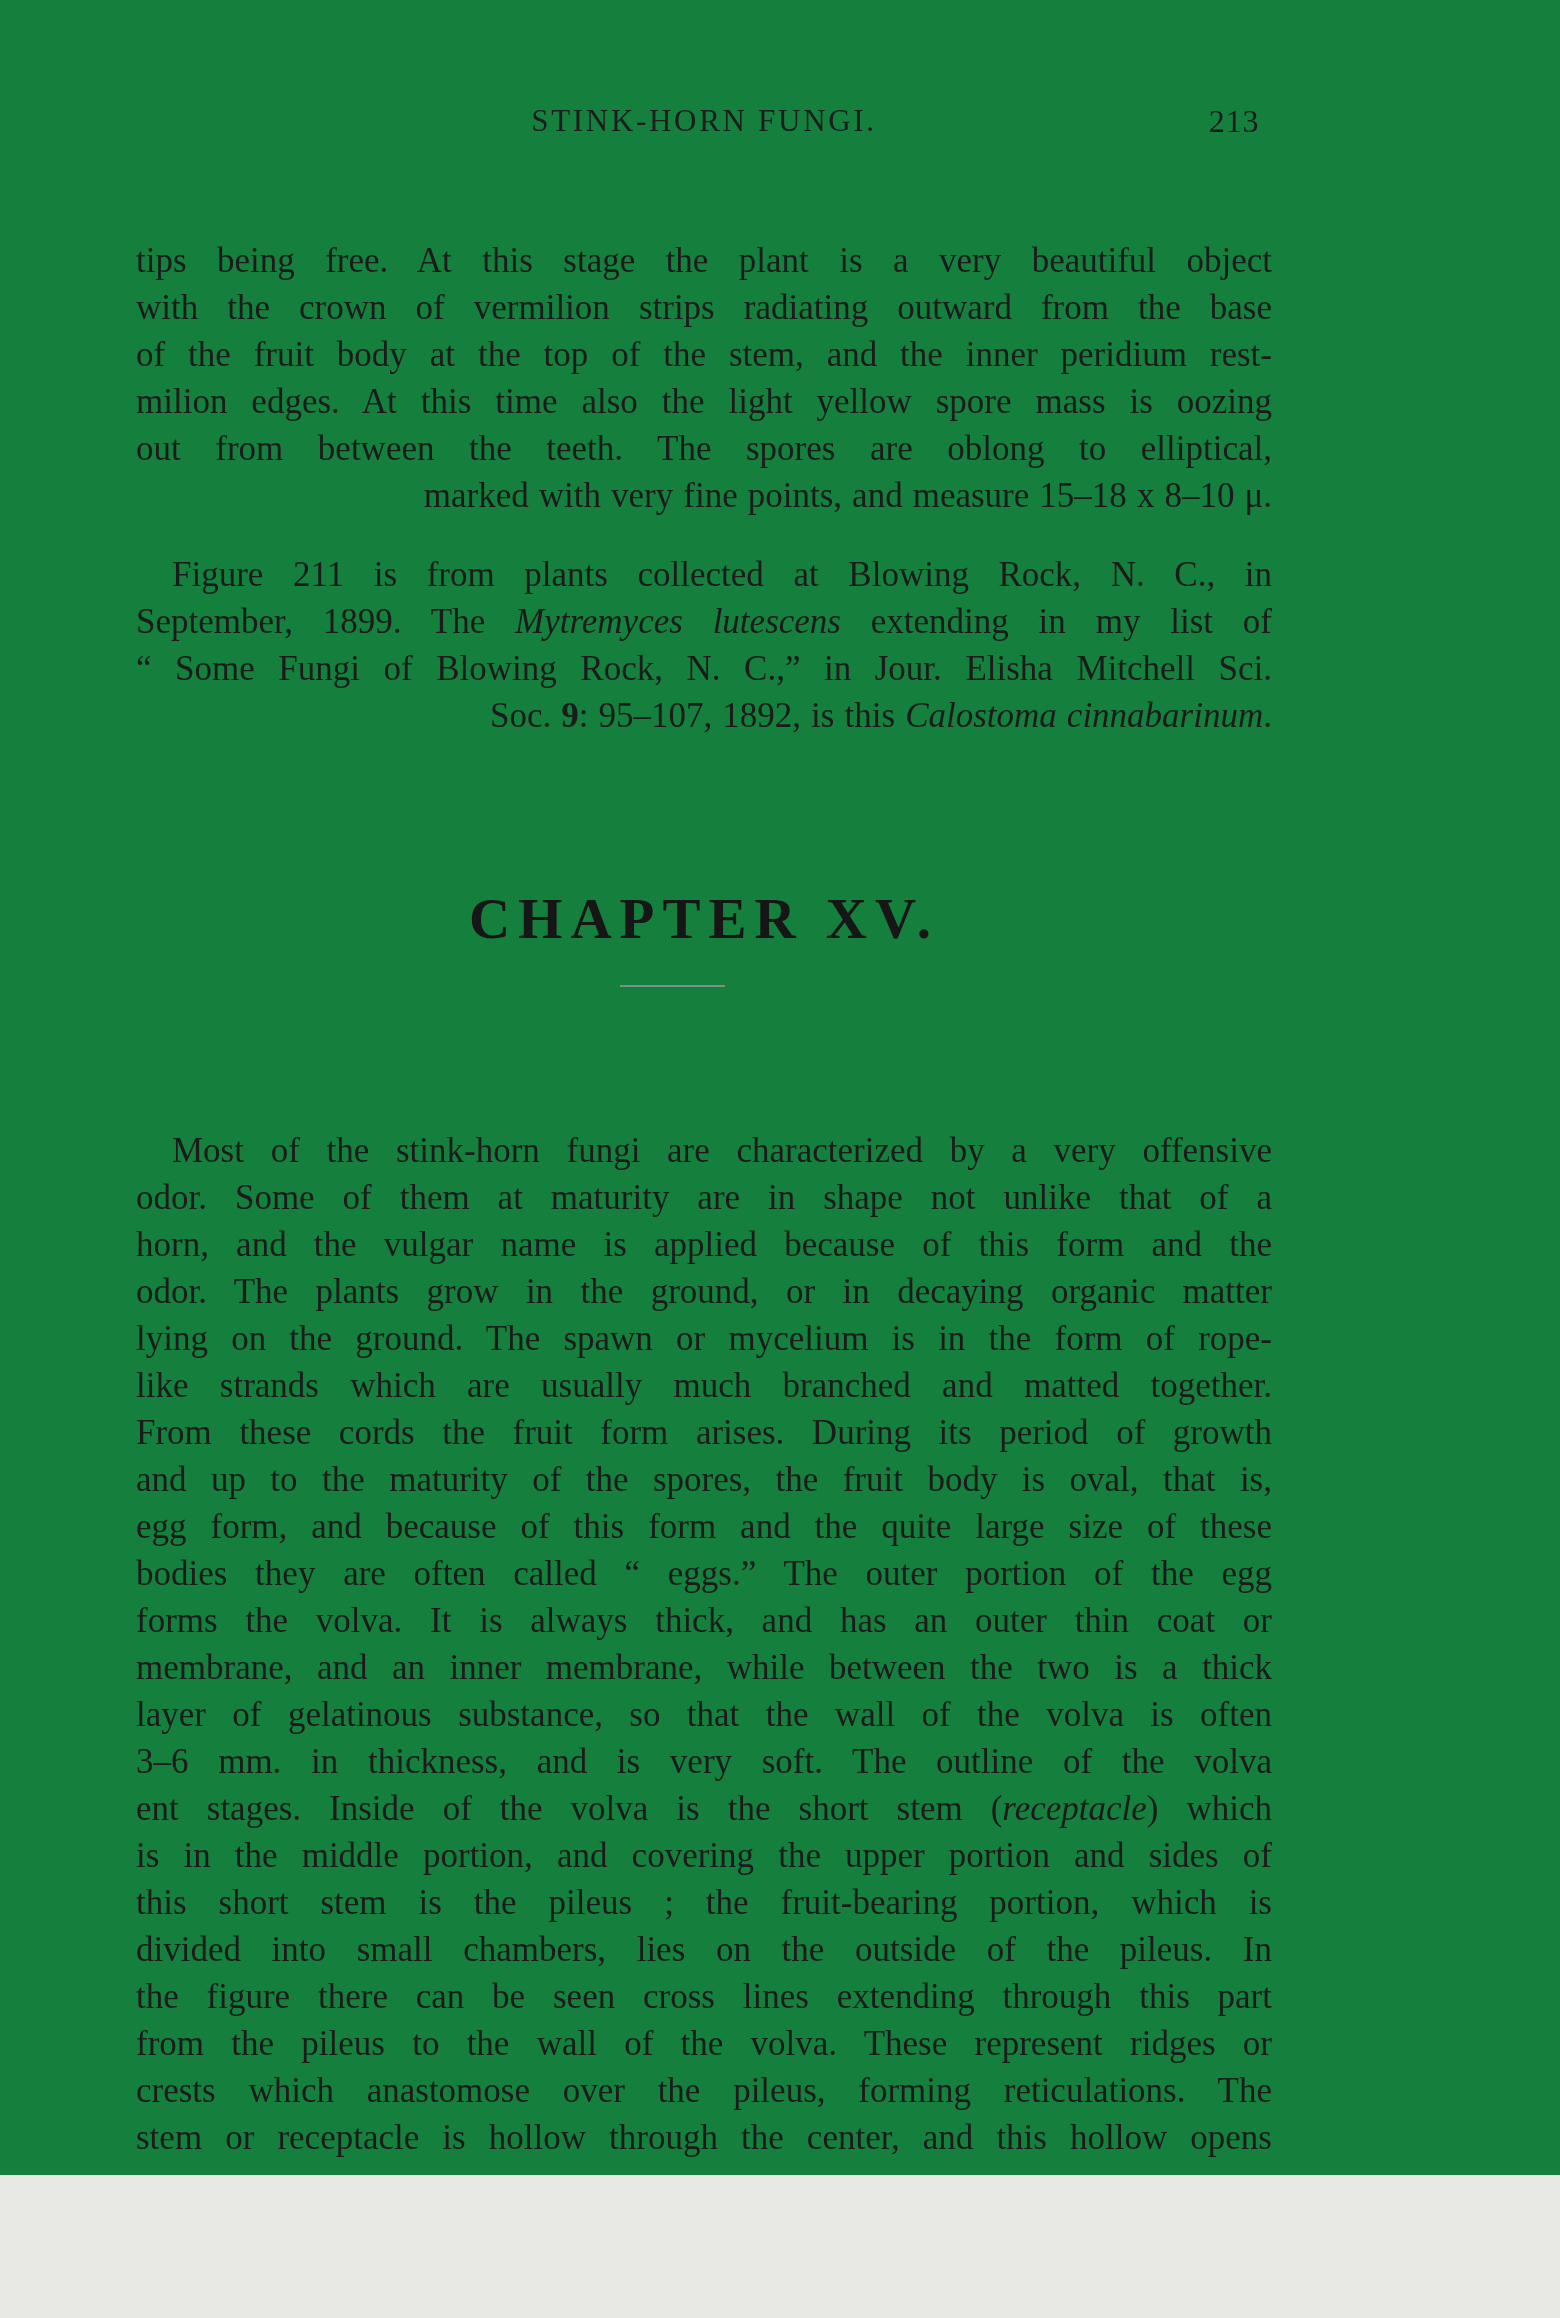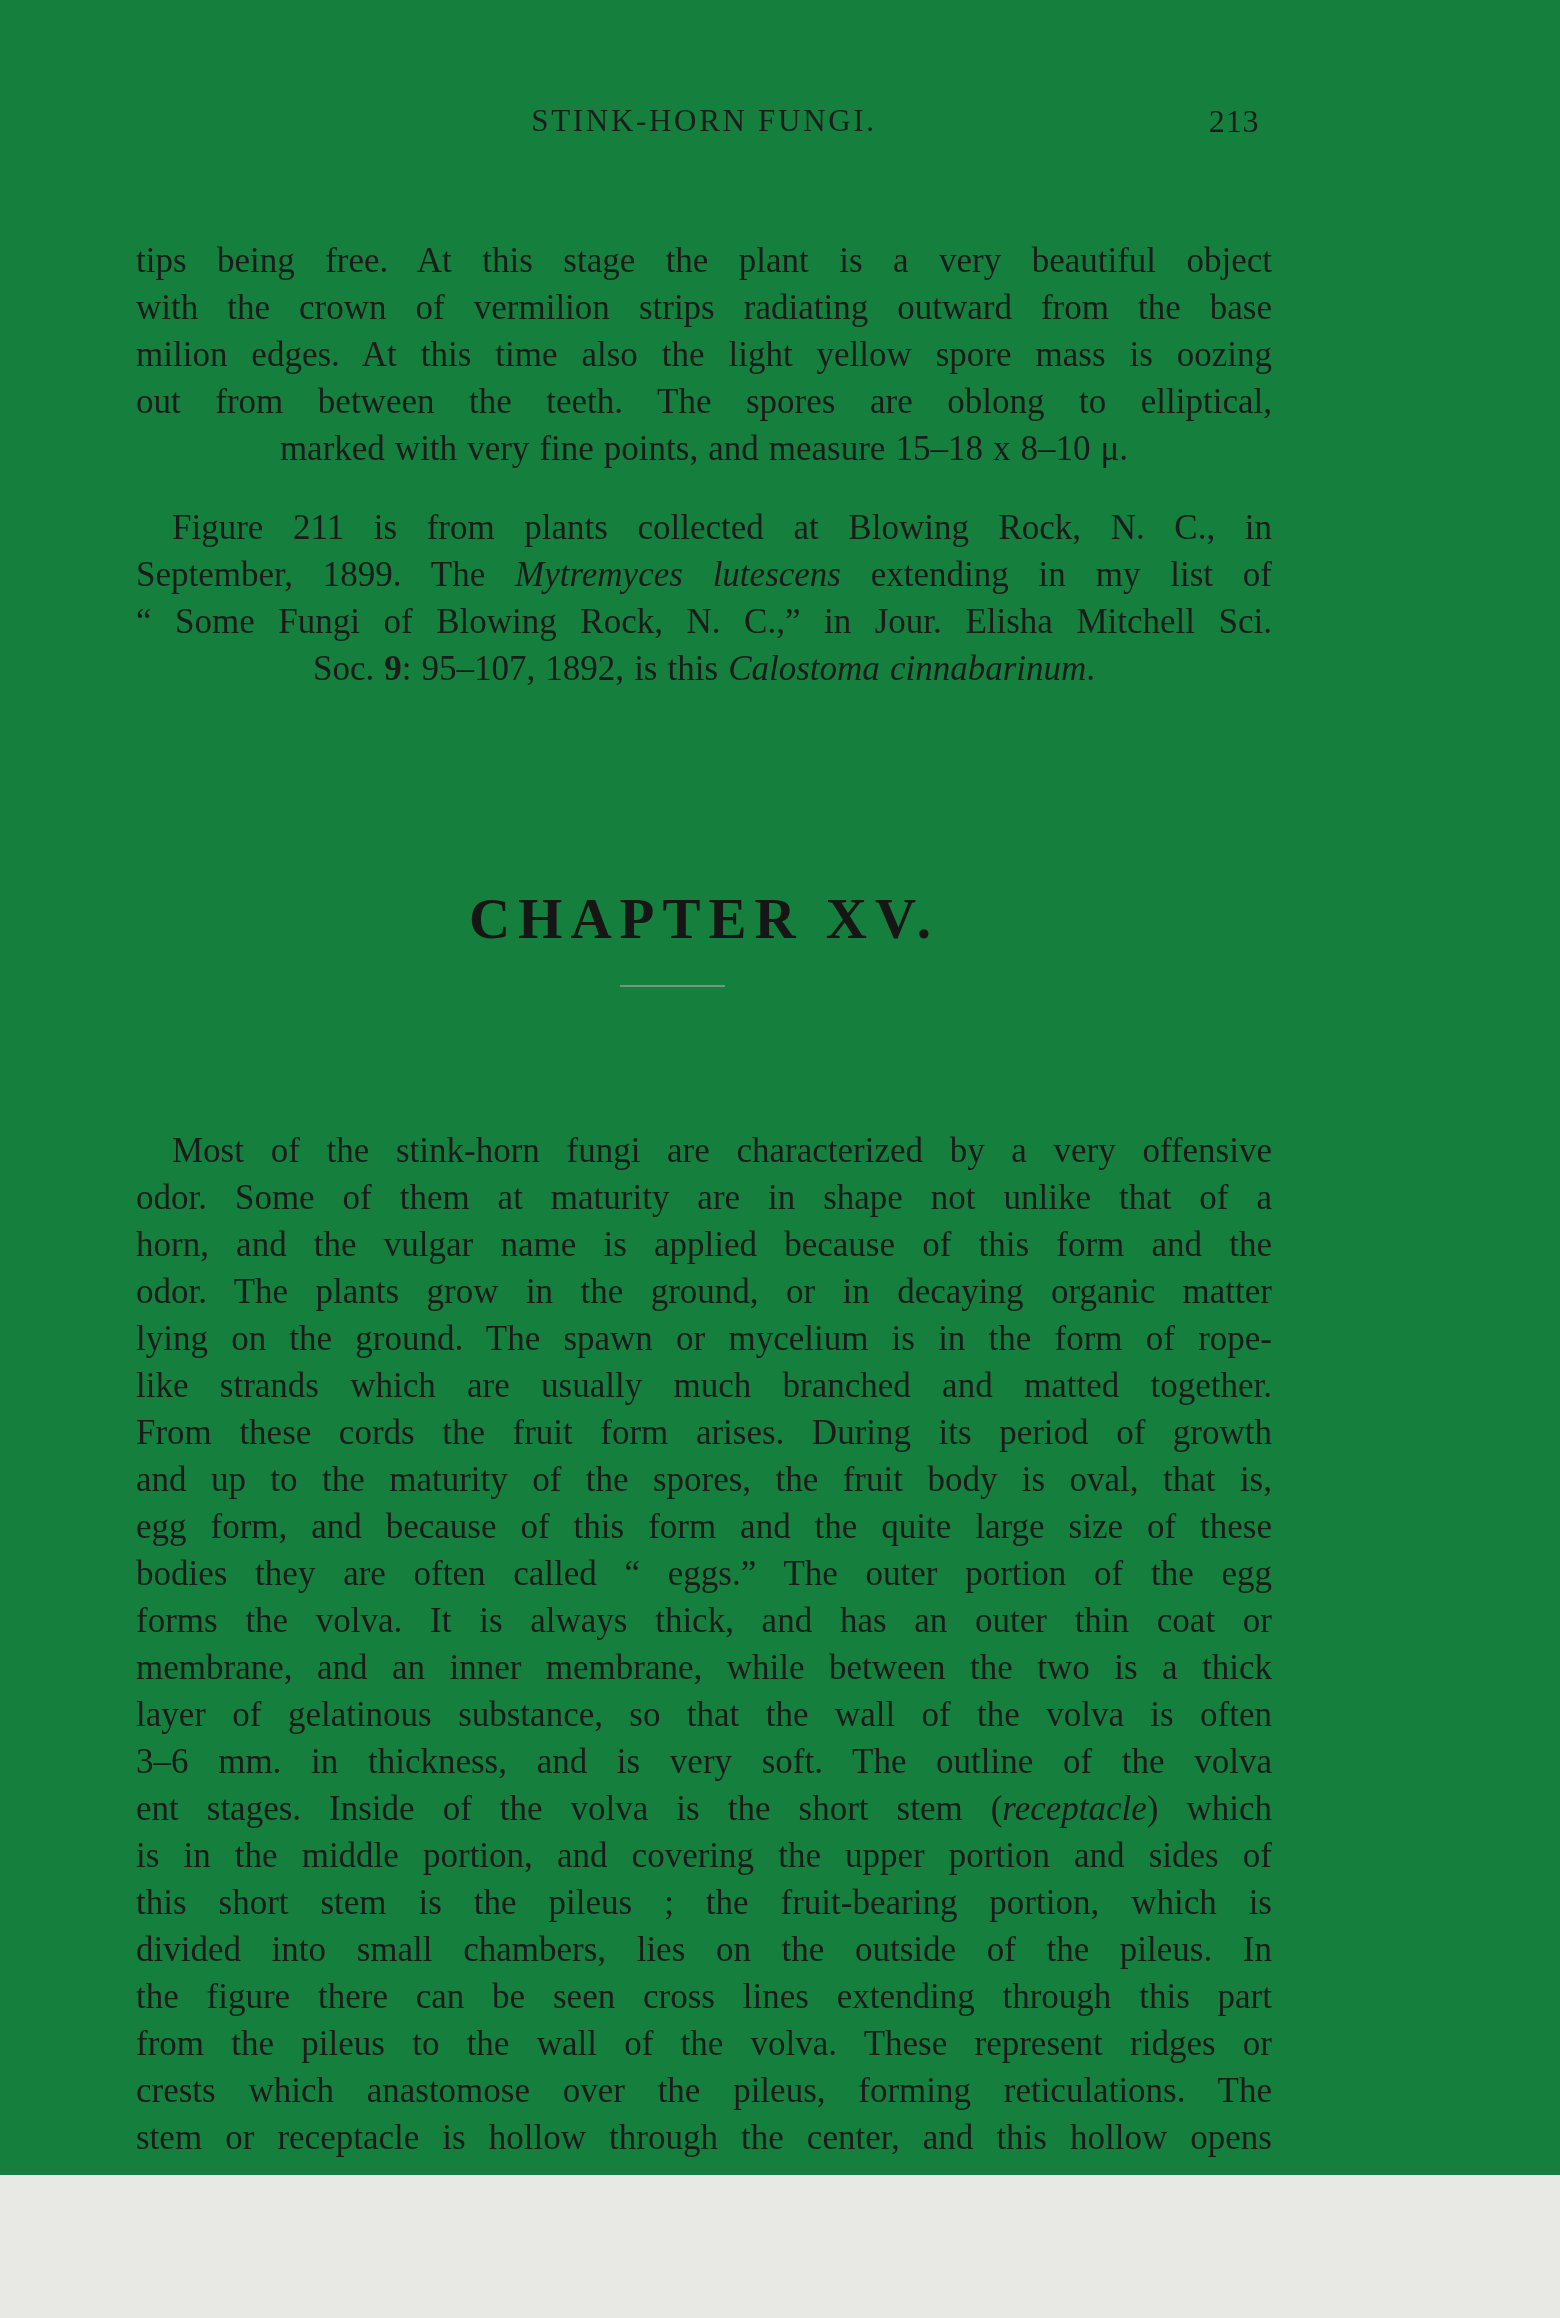--- a/index.html
+++ b/index.html
@@ -53,21 +53,21 @@
     text-align: justify;
     white-space: normal;
   }
   .tline::after {
     content: "";
     display: inline-block;
     width: 100%;
     height: 0;
     vertical-align: top;
   }
-  .tline.noj { text-align: center; }
+  .tline.noj { text-align: right; }
   .tline.noj::after { content: none; }
   .tline.indent { text-indent: 36px; margin-top: 32px; }
   .it { font-style: italic; margin-top: 32px; }
   .bd { font-weight: bold; }
   .chapter-heading {
     position: absolute;
     top: 886px;
     left: 136px;
     width: 1136px;
     text-align: center;
@@ -105,20 +105,21 @@
 
   <div class="running-head">
     <span class="running-title">STINK-HORN FUNGI.</span>
     <span class="page-number">213</span>
   </div>
 
   <div class="text-col" id="block-top">
     <div>
         <div class="tline"><span>tips being free.  At this stage the plant is a very beautiful object</span></div>
         <div class="tline"><span>with the crown of vermilion strips radiating outward from the base</span></div>
+        <div class="tline"><span>of the fruit body at the top of the stem, and the inner peridium rest-</span></div>
         <div class="tline"><span>milion edges.  At this time also the light yellow spore mass is oozing</span></div>
         <div class="tline"><span>out from between the teeth.  The spores are oblong to elliptical,</span></div>
         <div class="tline noj"><span>marked with very fine points, and measure 15–18 x 8–10 μ.</span></div>
       </div>
     <div>
         <div class="tline indent"><span>Figure 211 is from plants collected at Blowing Rock, N. C., in</span></div>
         <div class="tline"><span>September, 1899.  The </span><span class="it">Mytremyces lutescens</span><span> extending in my list of</span></div>
         <div class="tline"><span>“ Some Fungi of Blowing Rock, N. C.,” in Jour. Elisha Mitchell Sci.</span></div>
         <div class="tline noj"><span>Soc. </span><span class="bd">9</span><span>: 95–107, 1892, is this </span><span class="it">Calostoma cinnabarinum</span><span>.</span></div>
       </div>

